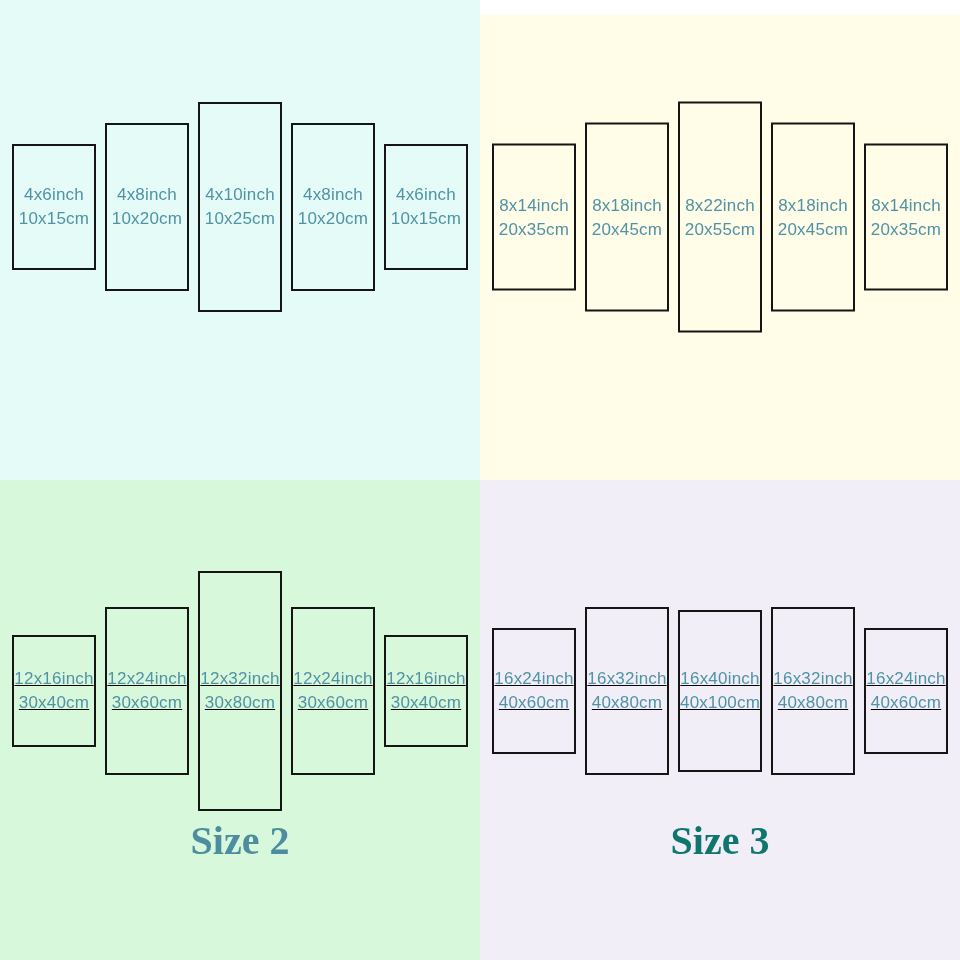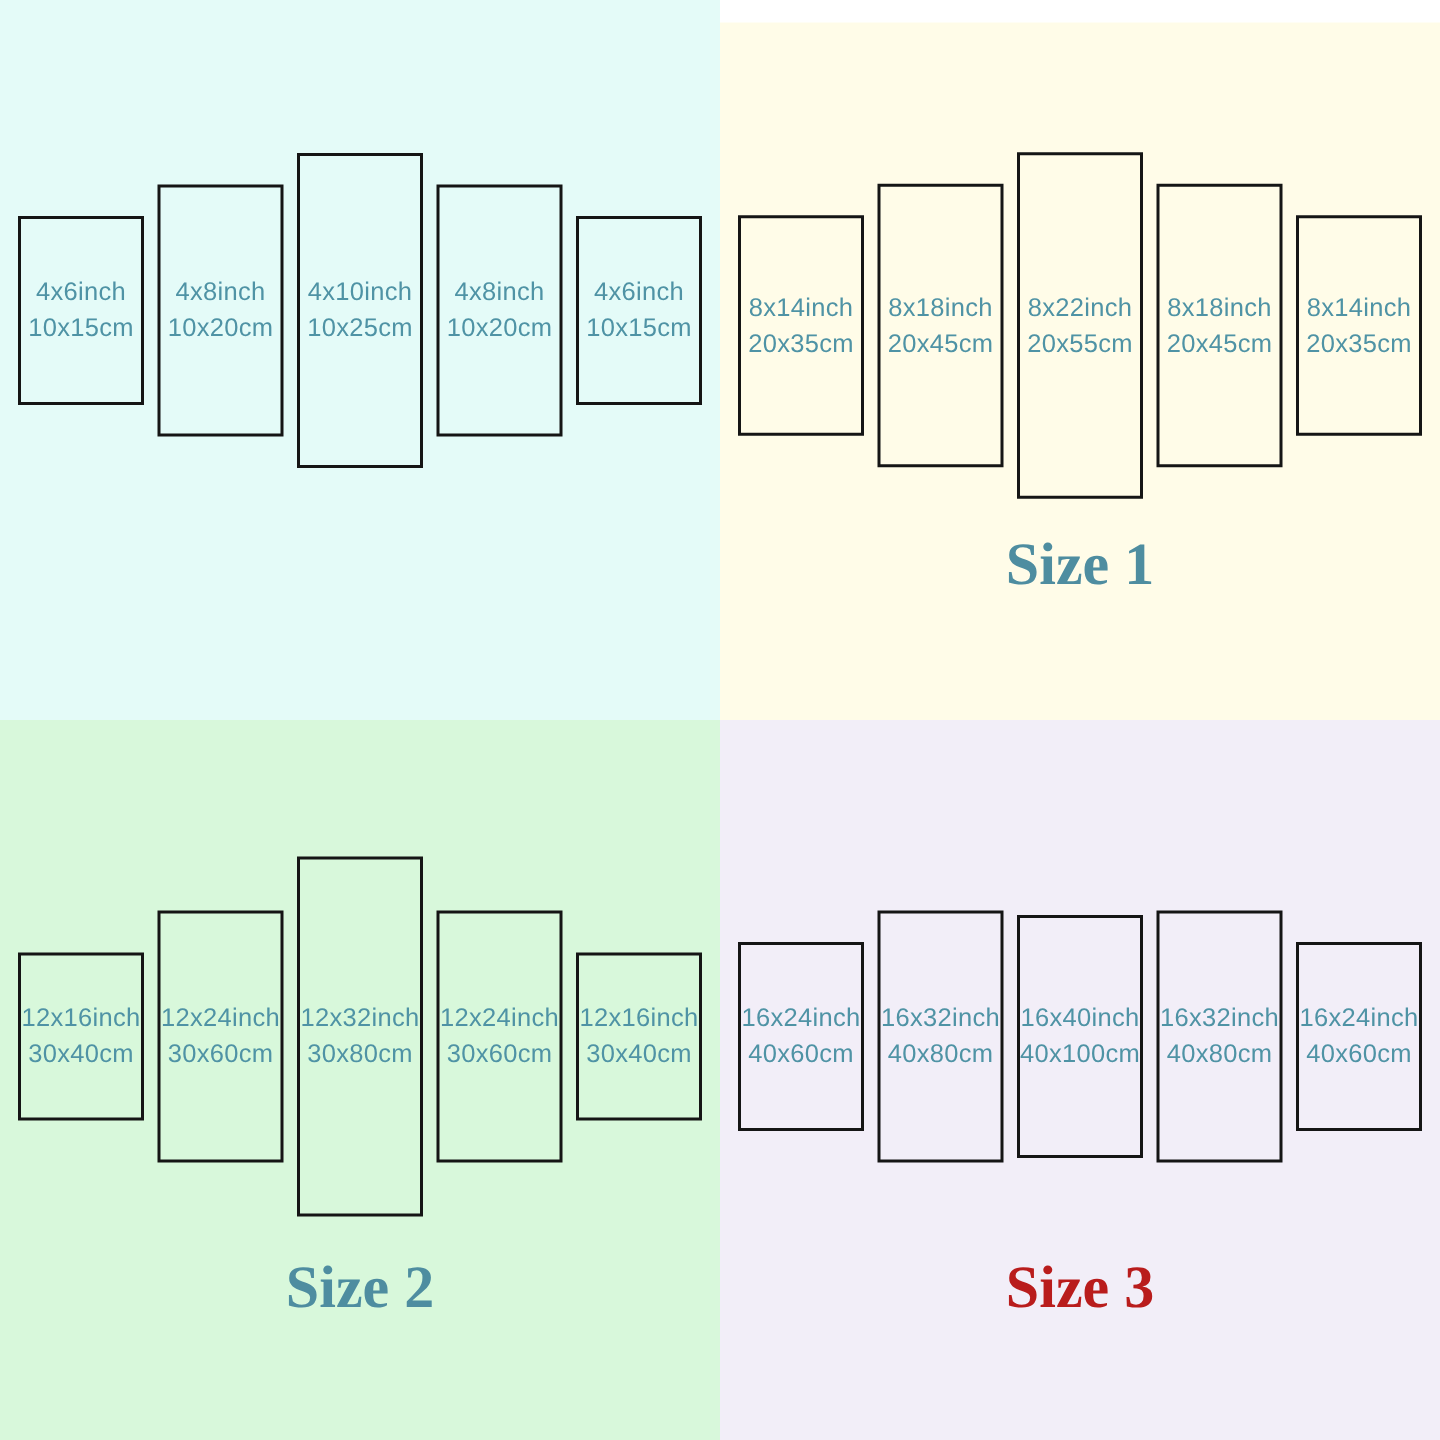--- a/index.html
+++ b/index.html
@@ -26,21 +26,21 @@
   }
   .panels {
     position: absolute;
     top: 207px; left: 0; width: 100%;
     transform: translateY(-50%);
     display: flex;
     justify-content: center;
     align-items: center;
     gap: 9px;
   }
-  .bottom .panels { top: 211px; }
+  .bottom .panels { top: 211px; text-decoration: underline; }
   .panel {
     box-sizing: border-box;
     flex: 0 0 auto;
     border: 2px solid #6d28d9;
     display: flex;
     align-items: center;
     justify-content: center;
     overflow: visible;
   }
   .label {
@@ -52,21 +52,21 @@
   }
   .title {
     position: absolute;
     top: 344px; left: 0; width: 100%;
     text-align: center;
     font-family: "Liberation Serif", serif;
     font-weight: 700;
     font-size: 40px;
     line-height: 44px;
   }
-  .bottom .title { top: 356px; }
+  .bottom .title { top: 339px; }
 </style>
 </head>
 <body>
 
 <div class="page">
 
   <div class="quadrant" style="background: rgb(228, 251, 248);">
     <div class="panels">
         <div class="panel" style="width: 84px; height: 126px; border-color: rgb(21, 21, 21);">
           <div class="label" style="color: rgb(79, 147, 165);">
@@ -127,21 +127,20 @@
             <div>20x45cm</div>
           </div>
         </div>
         <div class="panel" style="width: 84px; height: 147px; border-color: rgb(21, 21, 21);">
           <div class="label" style="color: rgb(79, 147, 165);">
             <div>8x14inch</div>
             <div>20x35cm</div>
           </div>
         </div>
       </div>
-    <div class="title" style="color: rgb(78, 141, 160);">Size 1</div>
   </div>
 
   <div class="quadrant bottom" style="background: rgb(216, 248, 219);">
     <div class="panels">
         <div class="panel" style="width: 84px; height: 112px; border-color: rgb(21, 21, 21);">
           <div class="label" style="color: rgb(79, 147, 165);">
             <div>12x16inch</div>
             <div>30x40cm</div>
           </div>
         </div>
@@ -199,16 +198,16 @@
             <div>40x80cm</div>
           </div>
         </div>
         <div class="panel" style="width: 84px; height: 126px; border-color: rgb(21, 21, 21);">
           <div class="label" style="color: rgb(79, 147, 165);">
             <div>16x24inch</div>
             <div>40x60cm</div>
           </div>
         </div>
       </div>
-    <div class="title" style="color: #b91c1c;">Size 3</div>
+    <div class="title" style="color: #0f766e;">Size 3</div>
   </div>
 
 </div>
 
 </body></html>

